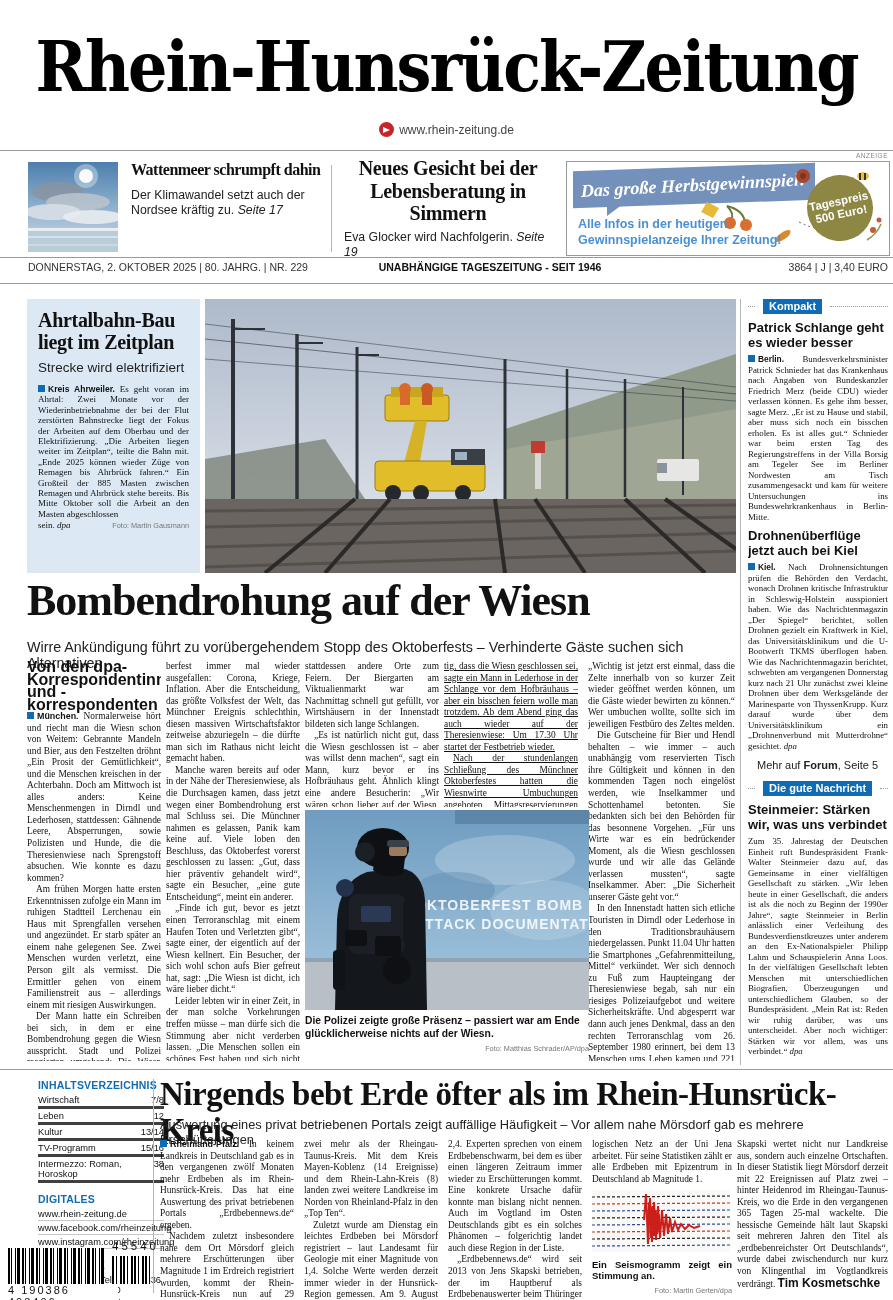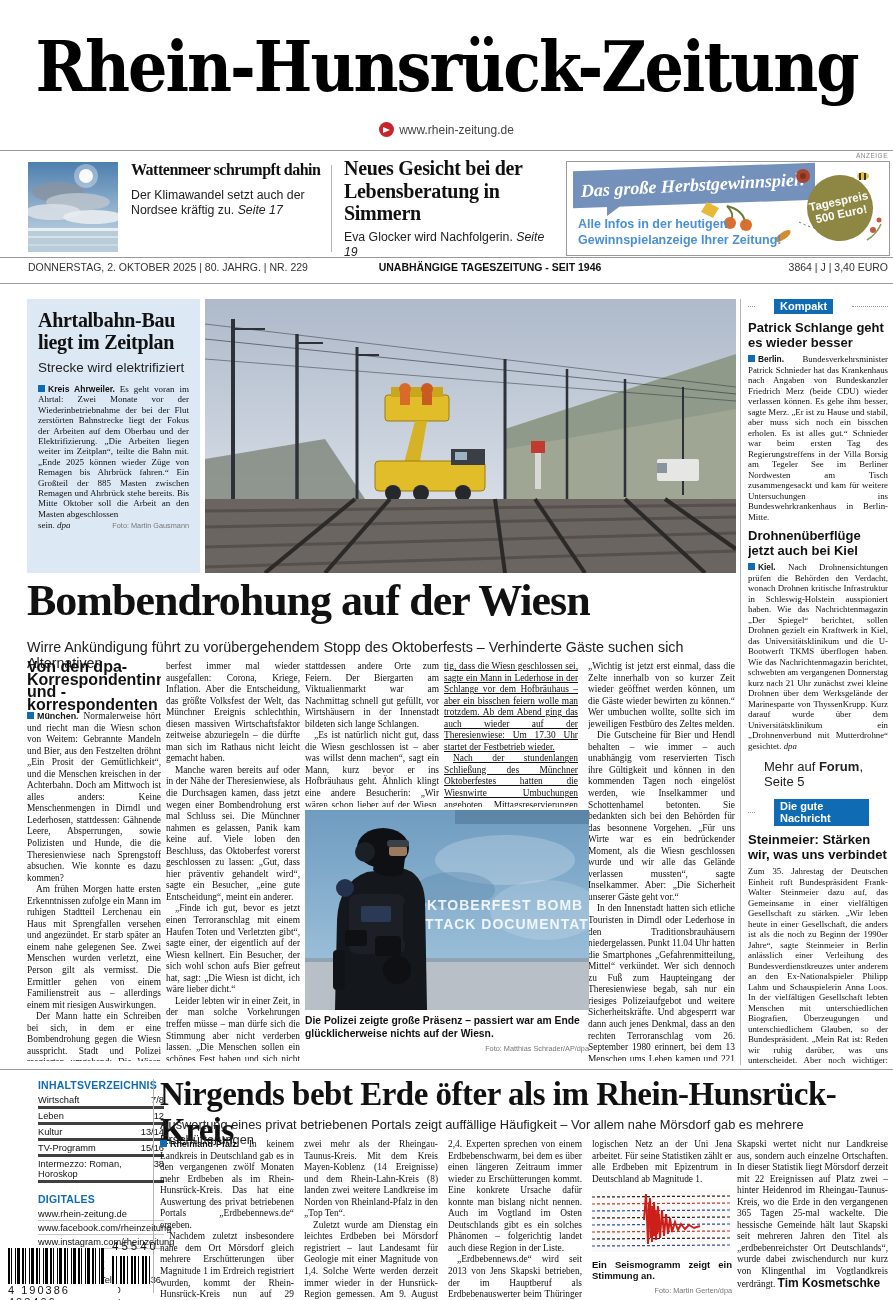--- a/index.html
+++ b/index.html
@@ -17,21 +17,21 @@
   .site-url{font-family:"Liberation Sans",sans-serif;font-size:12px;color:#444;}
   .hrule{height:1px;background:#9a9a9a;left:0;width:893px;}
   
   .t-img{left:28px;top:162px;width:90px;height:90px;}
   .t1{left:131px;top:157px;width:196px;}
   .t1 .thead{font-size:16px;line-height:26px;font-weight:600;letter-spacing:-.5px;}
   .tsub{font-family:"Liberation Sans",sans-serif;font-size:12.3px;line-height:15px;color:#222;margin-top:5px;}
   .tsub i{font-style:italic;}
   .vdiv{width:1px;background:#b5b5b5;}
   .t2{left:344px;top:157px;width:208px;}
-  .t2 .thead{font-size:20px;line-height:22.5px;font-weight:600;letter-spacing:-.3px;}
+  .t2 .thead{font-size:20px;line-height:22.5px;font-weight:600;letter-spacing:-.3px;text-align:center;}
   .anz-label{top:152px;right:5px;font-family:"Liberation Sans",sans-serif;font-size:6.5px;color:#888;letter-spacing:.5px;}
   .adbox{left:566px;top:161px;width:322px;height:93px;background:#fff;border:1px solid #999;overflow:hidden;}
   .ad-banner{position:absolute;left:6px;top:5px;width:242px;height:37px;background:#7391ba;
     transform:skewY(-2deg);display:flex;align-items:center;justify-content:center;}
   .ad-banner::after{content:"";position:absolute;left:34px;bottom:-9px;border-top:10px solid #7391ba;
     border-right:14px solid transparent;}
   .ad-script{font-family:"Liberation Serif",serif;font-style:italic;font-weight:bold;font-size:18px;
     color:#fff;white-space:nowrap;transform:rotate(-1deg);}
   .ad-circle{position:absolute;right:16px;top:13px;width:66px;height:66px;border-radius:50%;background:#8d8743;
     display:flex;flex-direction:column;align-items:center;justify-content:center;transform:rotate(-12deg);}
@@ -60,28 +60,28 @@
   .col{top:661px;width:134px;height:400px;overflow:hidden;font-size:9.4px;line-height:11.55px;text-align:justify;}
   .col p{margin:0;text-indent:9px;}
   .col p.lead,.col p.first{text-indent:0;}
   .byline{font-family:"Liberation Sans",sans-serif;font-weight:bold;font-size:16px;line-height:12.5px;
     text-align:left;margin-bottom:0;}
   .shortcol{height:146px;}
   .caption{left:305px;top:1015px;width:284px;font-family:"Liberation Sans",sans-serif;
     font-weight:bold;font-size:10.3px;line-height:12.5px;color:#111;}
   .photocredit{float:right;font-weight:normal;font-size:7.3px;color:#777;margin-top:3px;}
   .sidebar{left:748px;top:297px;width:140px;height:768px;overflow:hidden;}
-  .badge-row{display:flex;align-items:center;gap:19px;margin:2px 0 6px;}
+  .badge-row{display:flex;align-items:center;gap:8px;margin:2px 0 6px;}
   .dotline{flex:1;border-top:1px dotted #999;height:0;}
   .dotshort{flex:0 0 7px;border-top:1px dotted #999;height:0;}
   .badge{background:#0f6cb4;color:#fff;font-family:"Liberation Sans",sans-serif;font-weight:bold;
     font-size:11px;padding:1px 6px 2px;}
   .sb-h{font-family:"Liberation Sans",sans-serif;font-weight:bold;font-size:13px;line-height:14.5px;margin:7px 0 4px;}
   .sb-body{font-size:8.8px;line-height:10.5px;text-align:justify;}
-  .sb-more{font-family:"Liberation Sans",sans-serif;font-size:13px;color:#222;margin:8px 16px 10px;}
+  .sb-more{font-family:"Liberation Sans",sans-serif;font-size:11px;color:#222;margin:8px 9px 10px;}
   
   .idx{left:38px;top:1079px;width:126px;font-family:"Liberation Sans",sans-serif;}
   .idx-h{color:#0f6cb4;font-weight:bold;font-size:10.5px;letter-spacing:.2px;margin:0 0 2px;}
   .idx-row{display:flex;justify-content:space-between;font-size:9.3px;padding:2px 0 1px;border-bottom:3px solid #404040;}
   .idx-sec{margin-top:10px;}
   .idx-url{font-size:9.3px;padding:2px 0 1px;border-bottom:1px solid #c9c9c9;}
   .wfs-row{display:flex;justify-content:space-between;font-size:9.3px;padding:1.5px 0;}
   .idx-vline{left:153px;top:1079px;height:214px;}
   .qhead{left:160px;top:1076px;width:730px;font-size:33px;line-height:36px;font-weight:bold;letter-spacing:-.5px;}
   .qsub{left:160px;top:1117px;width:730px;font-family:"Liberation Sans",sans-serif;font-size:12.8px;color:#222;}

